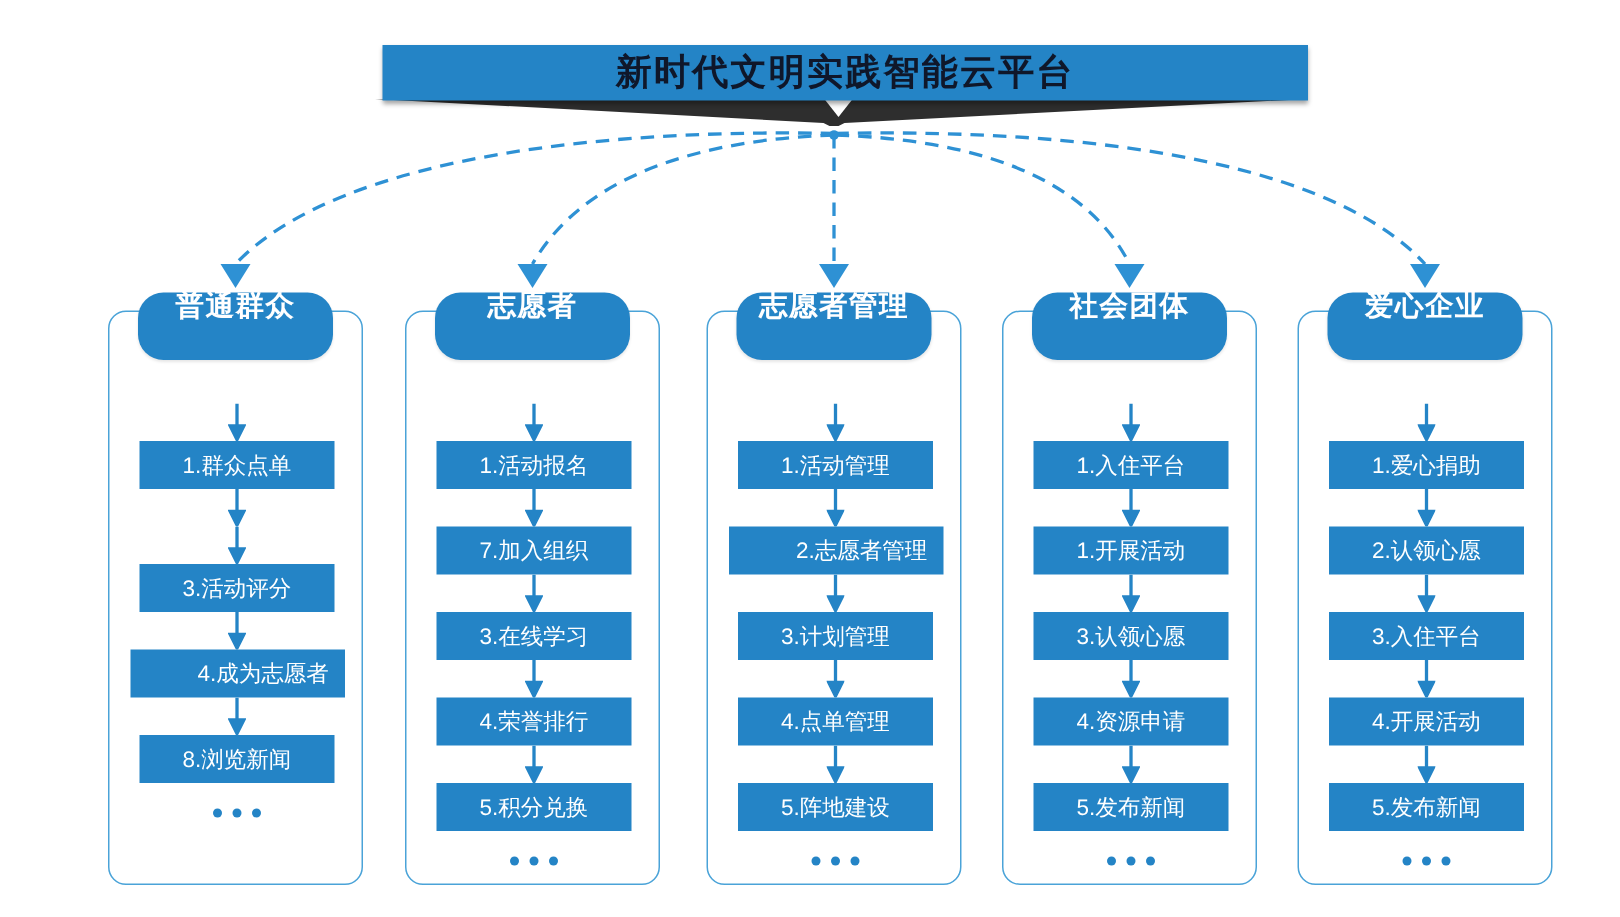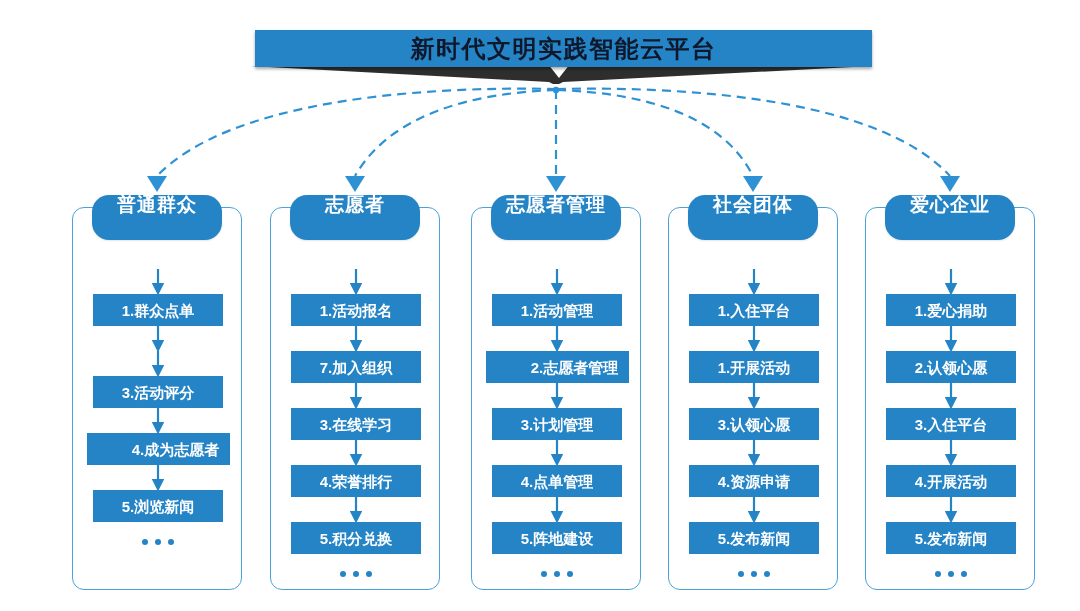--- a/index.html
+++ b/index.html
@@ -108,21 +108,20 @@
     align-items: center;
   }
   .step-box {
     width: 130px;
     height: 32px;
     background: #2484c6;
     display: flex;
     align-items: center;
     justify-content: center;
     box-sizing: border-box;
-    font-weight: bold;
   }
   .step-box.wide {
     width: 143px;
     padding-left: 35px;
   }
   .step-label {
     color: #ffffff;
     font-size: 15px;
     line-height: 1;
     white-space: nowrap;
@@ -209,21 +208,21 @@
       <svg class="arrow-down" viewBox="0 0 12 25">
           <path d="M6 0 L6 16 M6 24 L1.5 15 L10.5 15 Z" stroke="#2484c6" stroke-width="2.2" fill="#2484c6"></path>
         </svg>
       <div class="step-box wide">
           <span class="step-label">4.成为志愿者</span>
         </div>
       <svg class="arrow-down" viewBox="0 0 12 25">
           <path d="M6 0 L6 16 M6 24 L1.5 15 L10.5 15 Z" stroke="#2484c6" stroke-width="2.2" fill="#2484c6"></path>
         </svg>
       <div class="step-box">
-          <span class="step-label">5.浏览新闻</span>
+          <span class="step-label">8.浏览新闻</span>
         </div>
       <div class="ellipsis">
         <span class="dot"></span>
         <span class="dot"></span>
         <span class="dot"></span>
       </div>
     </div>
   </div>
 
   <div class="column" style="left:270px;">

